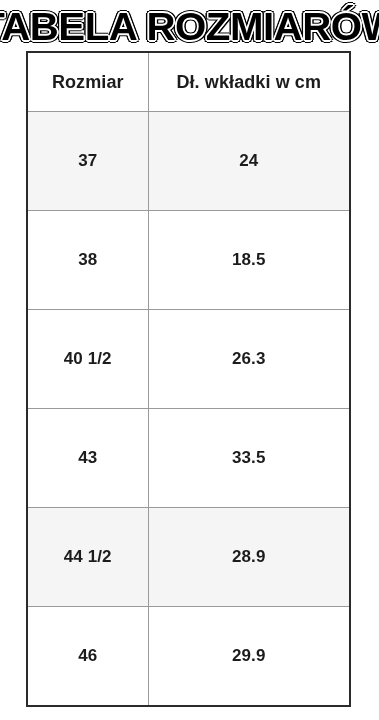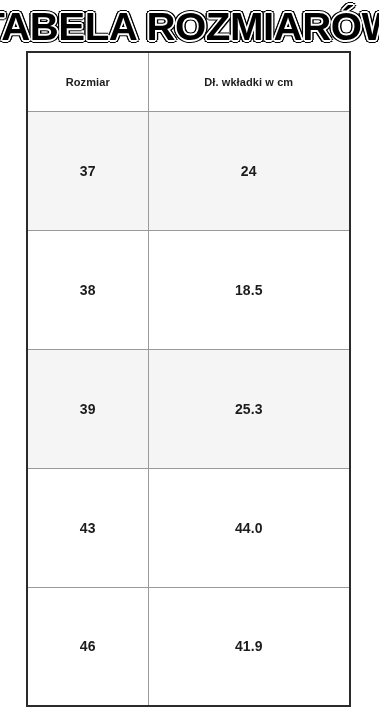--- a/index.html
+++ b/index.html
@@ -91,28 +91,28 @@
     margin-left: 6px;
   }
   table.size-table tr:last-child td {
     border-bottom: none;
   }
 
   table.size-table thead th {
     height: 58px;
     background: #ffffff;
     font-weight: 700;
-    font-size: 11px;
+    font-size: 18px;
     letter-spacing: 0.1px;
   }
 
   table.size-table tbody td {
     height: 60px;
     font-weight: 600;
-    font-size: 14px;
+    font-size: 17px;
     letter-spacing: 0.1px;
   }
   table.size-table tbody tr.shade td {
     background: #f5f5f5;
   }
   table.size-table tbody tr.plain td {
     background: #ffffff;
   }
 </style>
 </head>
@@ -138,29 +138,33 @@
       </thead>
       <tbody>
         <tr class="shade">
           <td>37</td>
           <td>24</td>
         </tr>
         <tr class="plain">
           <td>38</td>
           <td>18.5</td>
         </tr>
-        <tr class="shade">
-          <td>39</td>
-          <td>25.3</td>
+        <tr class="plain">
+          <td>40 1/2</td>
+          <td>26.3</td>
         </tr>
         <tr class="plain">
           <td>43</td>
-          <td>44.0</td>
+          <td>33.5</td>
+        </tr>
+        <tr class="shade">
+          <td>44 1/2</td>
+          <td>28.9</td>
         </tr>
         <tr class="plain">
           <td>46</td>
-          <td>41.9</td>
+          <td>29.9</td>
         </tr>
       </tbody>
     </table>
   </div>
 
 </div>
 
 </body></html>

